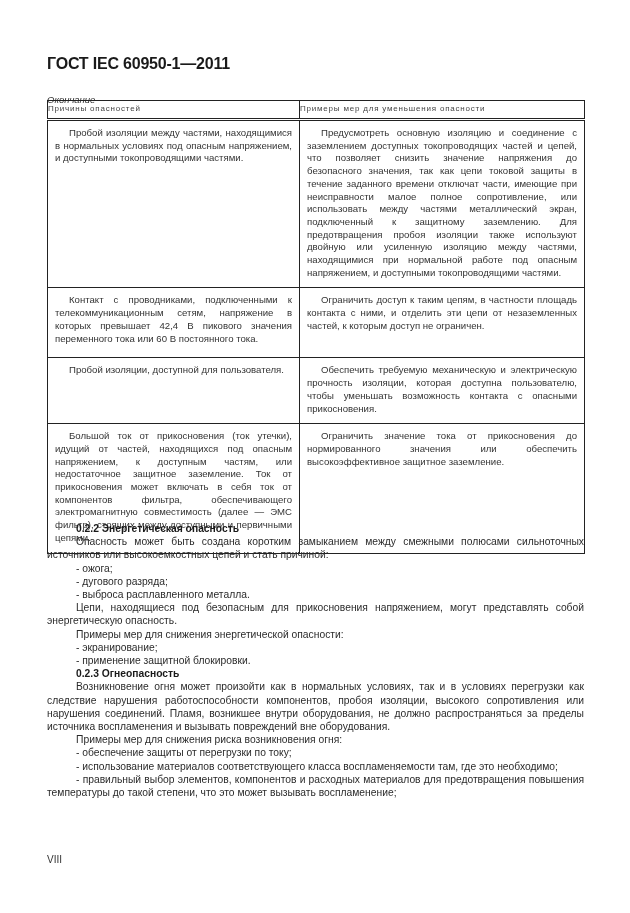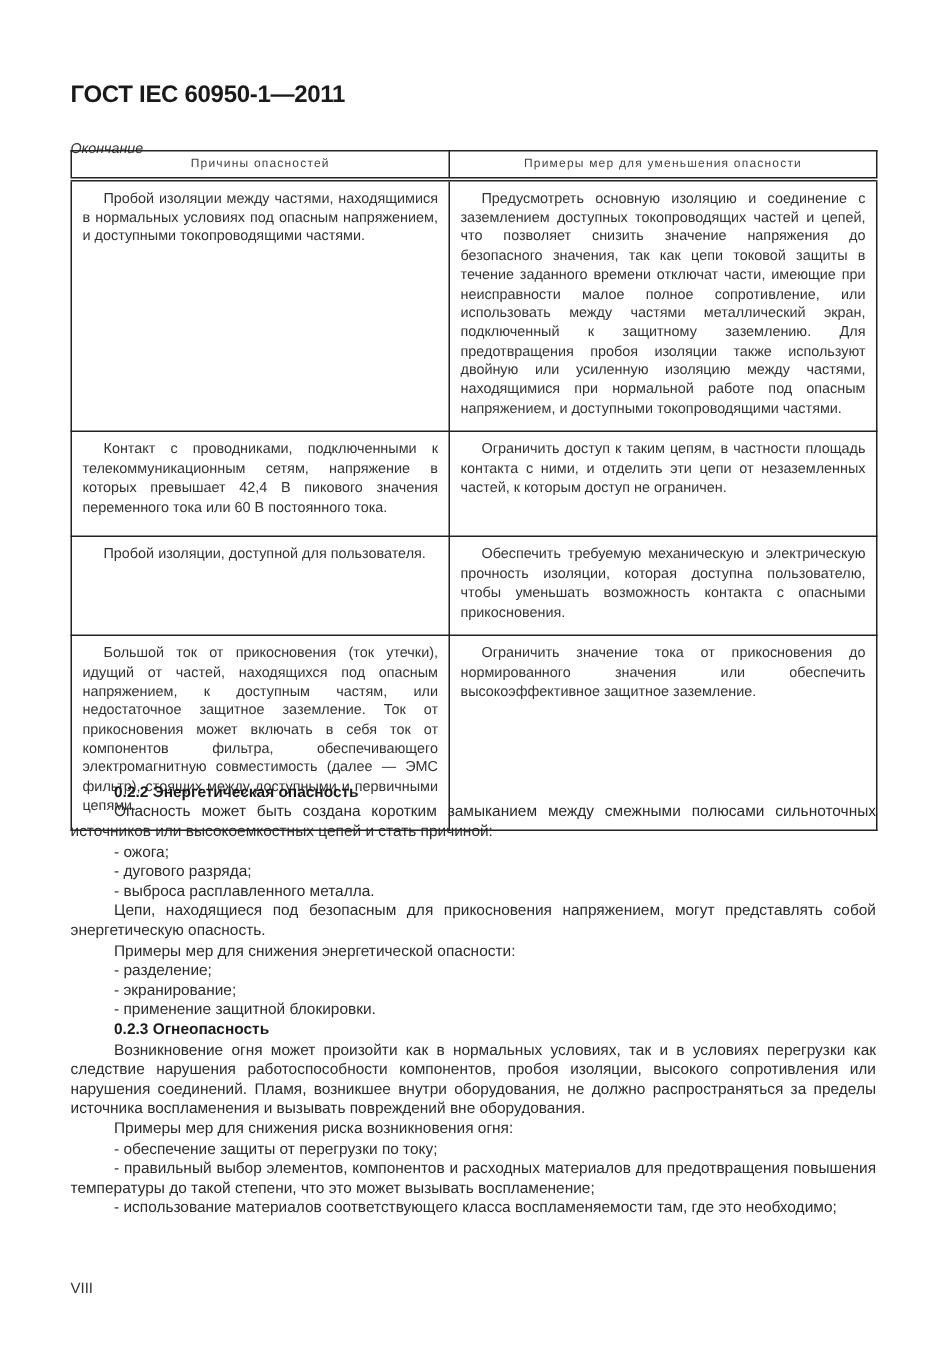--- a/index.html
+++ b/index.html
@@ -2,21 +2,21 @@
 <html><head>
 <meta charset="utf-8">
 <style>
   html, body { margin: 0; padding: 0; background: #ffffff; }
   body { width: 630px; height: 913px; position: relative; overflow: hidden;
          font-family: "Liberation Sans", sans-serif; color: #2b2b2b; }
   .doc-header { position: absolute; left: 47px; top: 55px; font-size: 16px; font-weight: bold; color: #1a1a1a; letter-spacing: -0.2px; }
   .table-caption { position: absolute; left: 47px; top: 81px; font-size: 9.5px; font-style: italic; color: #333; margin-top: 13px; }
   table.hazards { position: absolute; left: 47px; top: 100px; width: 537px; border-collapse: collapse; table-layout: fixed; }
   table.hazards th, table.hazards td { border: 1px solid #222; vertical-align: top; font-size: 9.6px; line-height: 12.7px; color: #333; }
-  table.hazards th { font-weight: normal; font-size: 8px; letter-spacing: 0.8px; color: #444; height: 17px; padding: 0; vertical-align: middle; text-align: center; border-bottom: 3px double #222; }
+  table.hazards th { font-weight: normal; font-size: 8px; letter-spacing: 0.8px; color: #444; height: 17px; padding: 0; vertical-align: middle; text-align: left; border-bottom: 3px double #222; }
   table.hazards td { padding: 6px 7px 8px 7px; text-align: justify; }
   table.hazards td .cell-text { text-indent: 14px; display: block; }
   col.c1 { width: 252px; } col.c2 { width: 285px; }
   .body-text { position: absolute; left: 47px; top: 522px; width: 537px; font-size: 10.3px; line-height: 13.2px; color: #2b2b2b; }
   .body-text p { margin: 0; text-align: justify; }
   .indent { text-indent: 29px; }
   .list-item { padding-left: 29px; }
   .heading { padding-left: 29px; font-weight: bold; color: #1a1a1a; }
   .page-number { position: absolute; left: 47px; top: 842px; font-size: 10px; color: #333; margin-top: 12px; }
 </style>
@@ -74,24 +74,23 @@
 </table>
 
 <div class="body-text">
   <p class="heading">0.2.2 Энергетическая опасность</p>
   <p class="indent">Опасность может быть создана коротким замыканием между смежными полюсами сильноточных источников или высокоемкостных цепей и стать причиной:</p>
   <p class="list-item">- ожога;</p>
   <p class="list-item">- дугового разряда;</p>
   <p class="list-item">- выброса расплавленного металла.</p>
   <p class="indent">Цепи, находящиеся под безопасным для прикосновения напряжением, могут представлять собой энергетическую опасность.</p>
   <p class="indent">Примеры мер для снижения энергетической опасности:</p>
-  <p class="list-item">- разделение;</p>
   <p class="list-item">- экранирование;</p>
   <p class="list-item">- применение защитной блокировки.</p>
   <p class="heading">0.2.3 Огнеопасность</p>
   <p class="indent">Возникновение огня может произойти как в нормальных условиях, так и в условиях перегрузки как следствие нарушения работоспособности компонентов, пробоя изоляции, высокого сопротивления или нарушения соединений. Пламя, возникшее внутри оборудования, не должно распространяться за пределы источника воспламенения и вызывать повреждений вне оборудования.</p>
   <p class="indent">Примеры мер для снижения риска возникновения огня:</p>
   <p class="indent">- обеспечение защиты от перегрузки по току;</p>
+  <p class="indent">- использование материалов соответствующего класса воспламеняемости там, где это необходимо;</p>
   <p class="indent">- правильный выбор элементов, компонентов и расходных материалов для предотвращения повышения температуры до такой степени, что это может вызывать воспламенение;</p>
-  <p class="indent">- использование материалов соответствующего класса воспламеняемости там, где это необходимо;</p>
 </div>
 
 <div class="page-number">VIII</div>
 
 </body></html>

